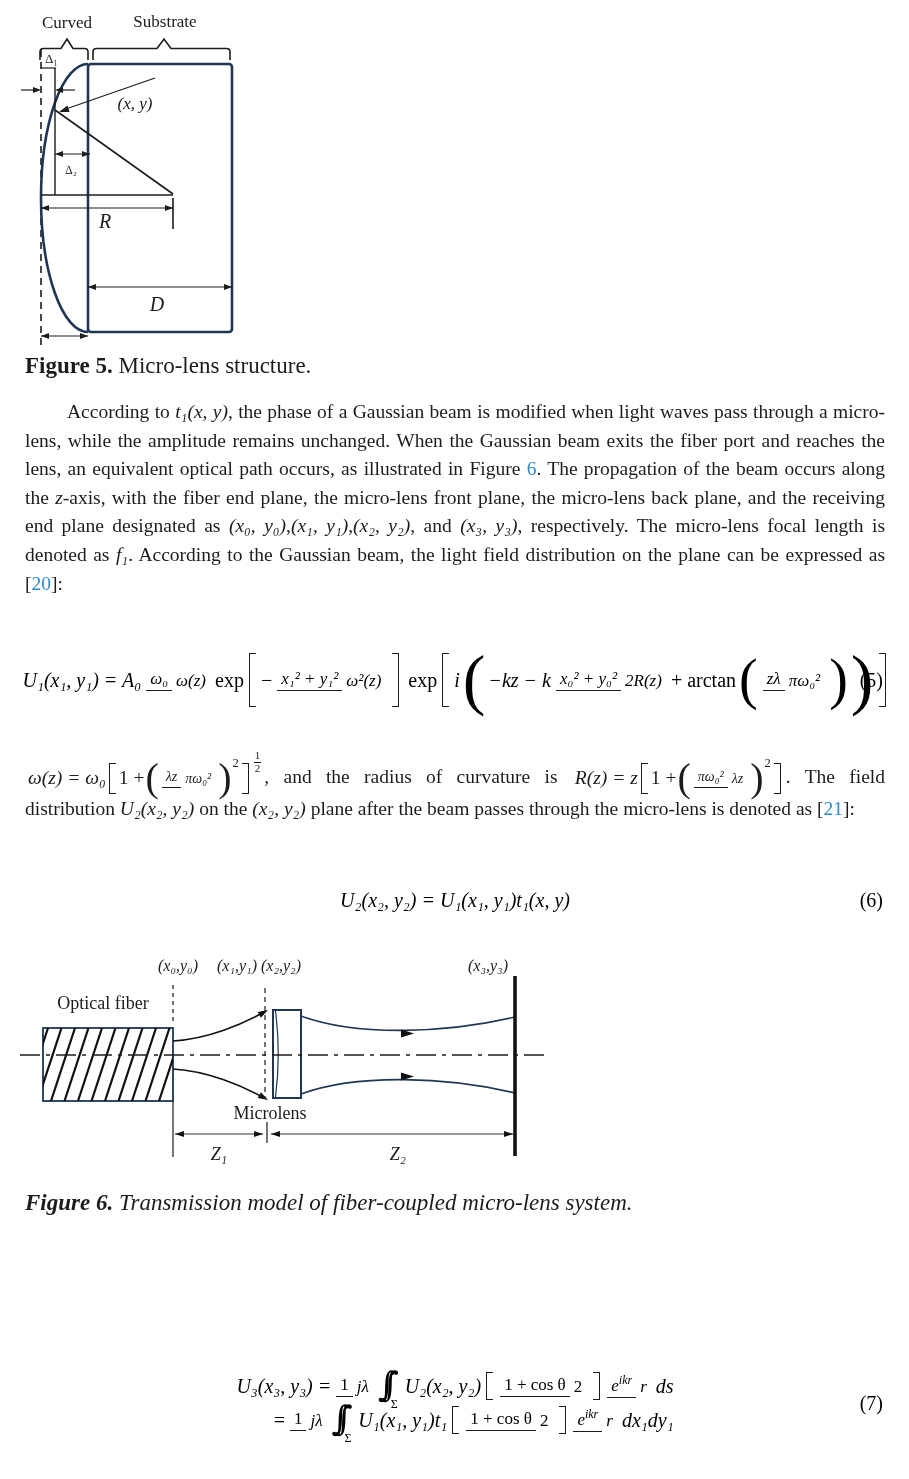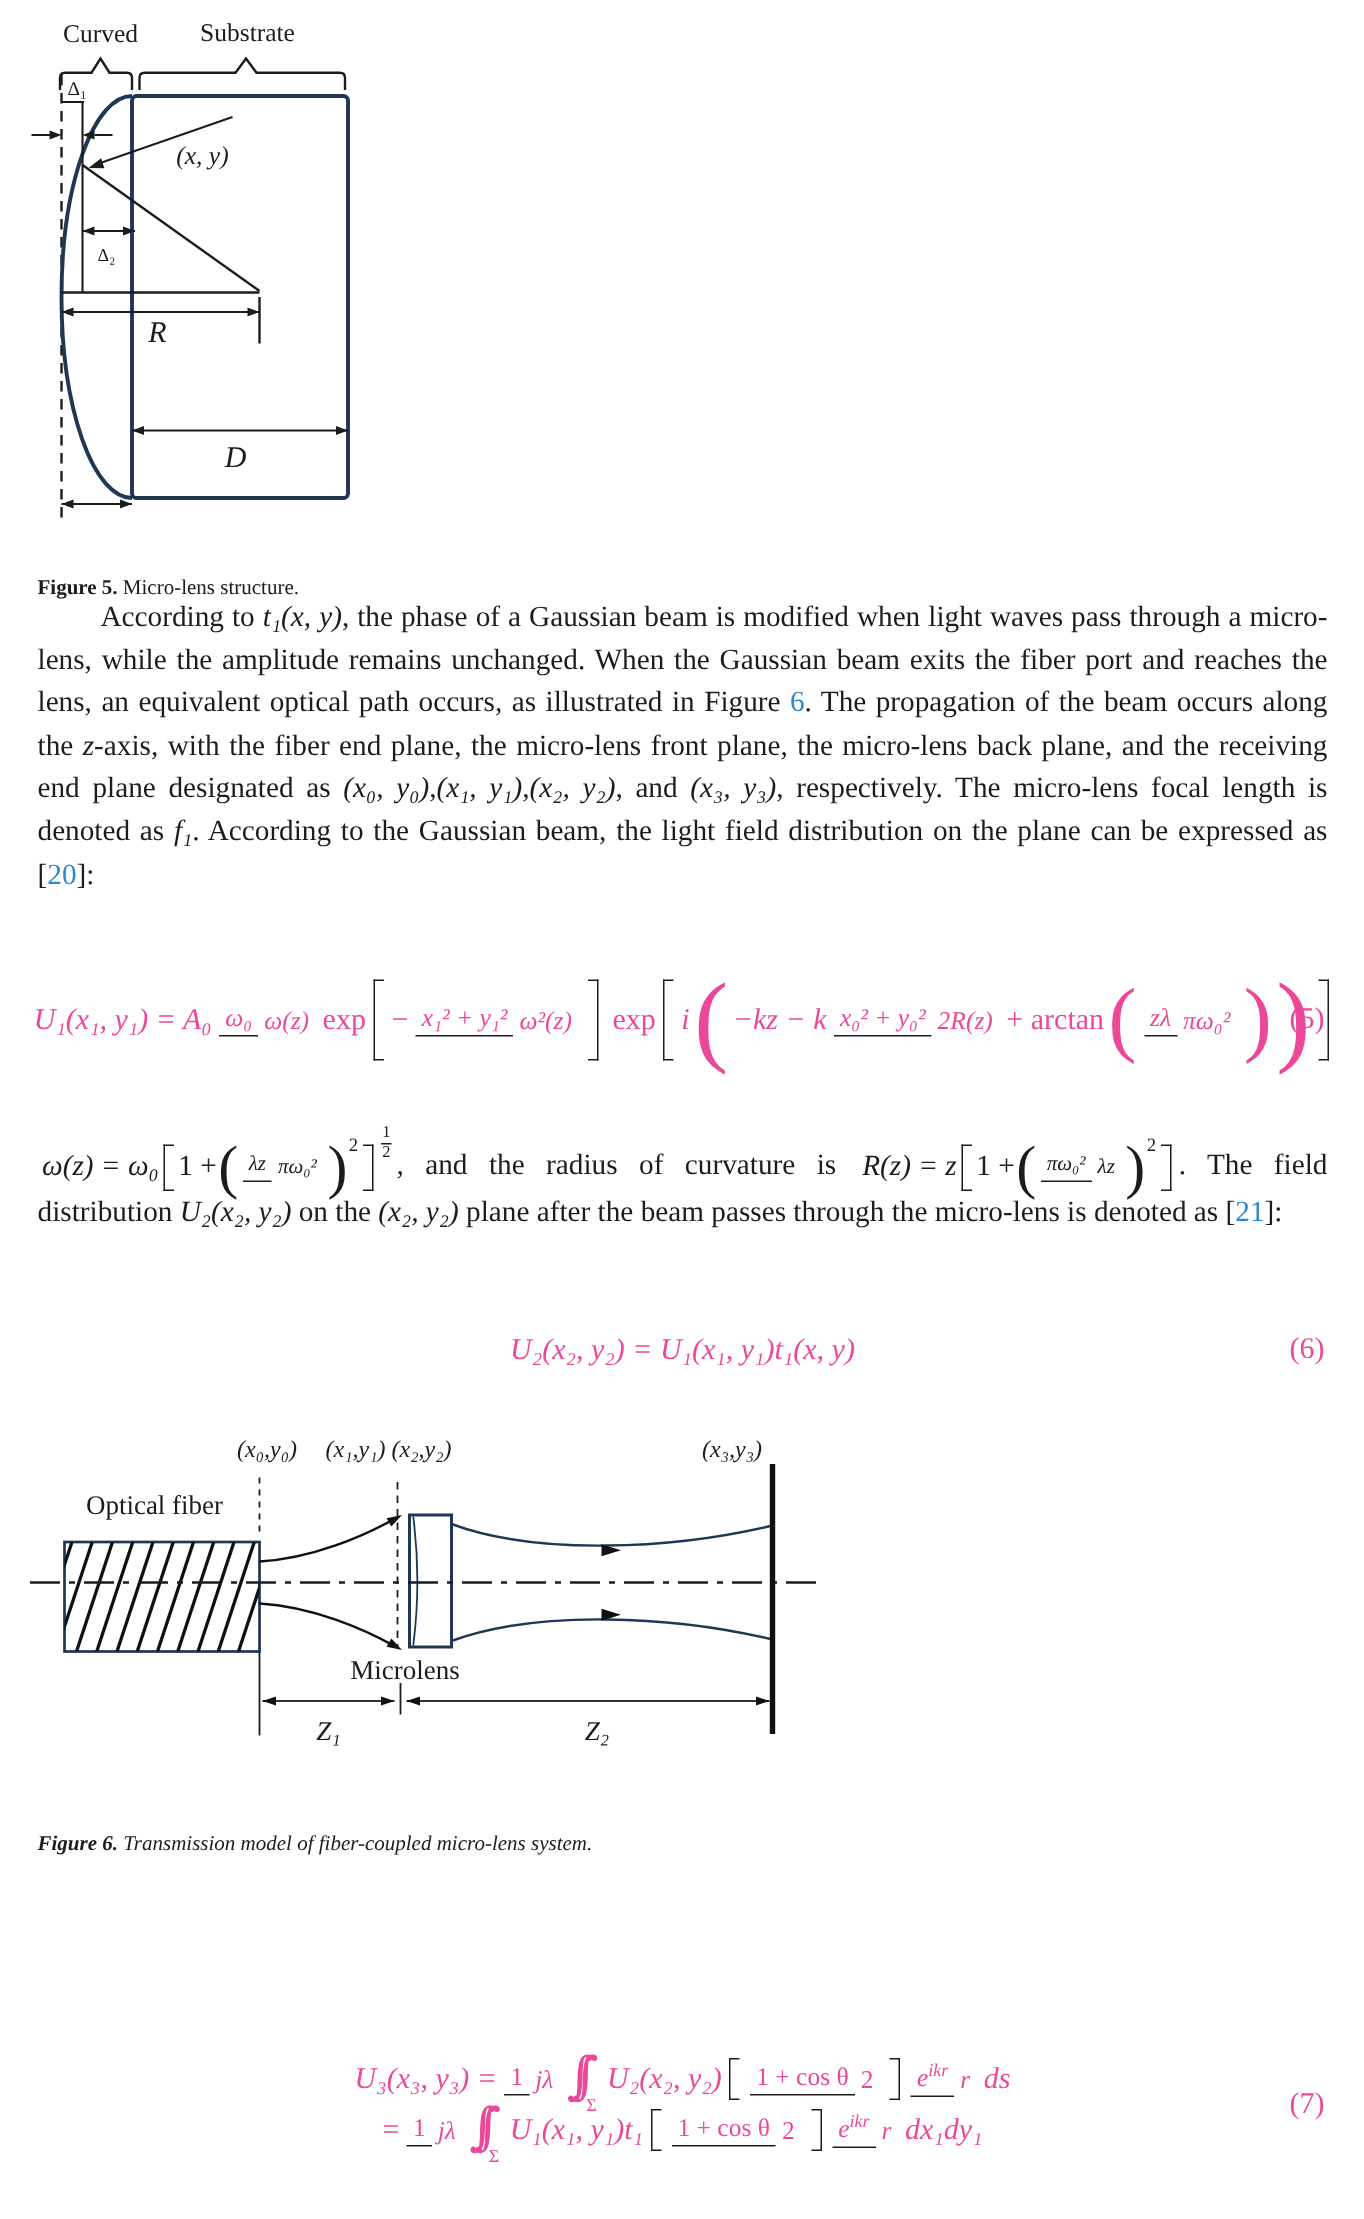--- a/index.html
+++ b/index.html
@@ -13,31 +13,31 @@
     position:absolute; left:25px; width:860px;
     font-size:19.5px; line-height:28.6px; text-align:justify;
     color:#1c1c1c;
   }
   .indent { text-indent:42px; }
   .mi { font-style:italic;font-family:Liberation Serif, serif; }
   .rm { font-style:normal; }
   .link { color:#2e8ace; }
   .stretch-last { text-align-last:justify; }
   
-  .caption { position:absolute; left:25px; font-size:14px; color:#1c1c1c;margin-top:32px; }
+  .caption { position:absolute; left:25px; font-size:23px; color:#1c1c1c; }
   .cap-label { font-weight:bold; }
   
   .eq {
     position:absolute; left:25px; width:860px;
     display:flex; align-items:center; justify-content:center;
-    font-size:20px; color:#ec4899;
+    font-size:20px; color:#000000;
   }
   .eq-row { display:flex; align-items:center; gap:3px; white-space:nowrap; }
   .eq-num { position:absolute; right:2px; top:50%; transform:translateY(-50%); font-style:normal; }
-  .eqcol { display:flex; flex-direction:column; align-items:center; gap:4px; }
+  .eqcol { display:flex; flex-direction:column; align-items:flex-end; gap:4px; }
   .frac { display:inline-flex; flex-direction:row; align-items:center; text-align:center; margin:0 2px; vertical-align:middle; }
   .frac .num { display:block; padding:0 4px 2px; border-bottom:1.4px solid #1c1c1c; line-height:1.15; }
   .frac .den { display:block; padding:2px 4px 0; line-height:1.15; }
   .fs { font-size:17px; }
   .sqbr { align-self:stretch; width:6px; margin:1px 2px; }
   .sqbr-l { border-left:1.7px solid #1c1c1c; border-top:1.7px solid #1c1c1c; border-bottom:1.7px solid #1c1c1c; }
   .sqbr-r { border-right:1.7px solid #1c1c1c; border-top:1.7px solid #1c1c1c; border-bottom:1.7px solid #1c1c1c; }
   .paren { font-style:normal; font-weight:300; line-height:0.82; font-family:"Liberation Serif",serif; }
   .p1 { font-size:68px; }
   .p2 { font-size:56px; }

